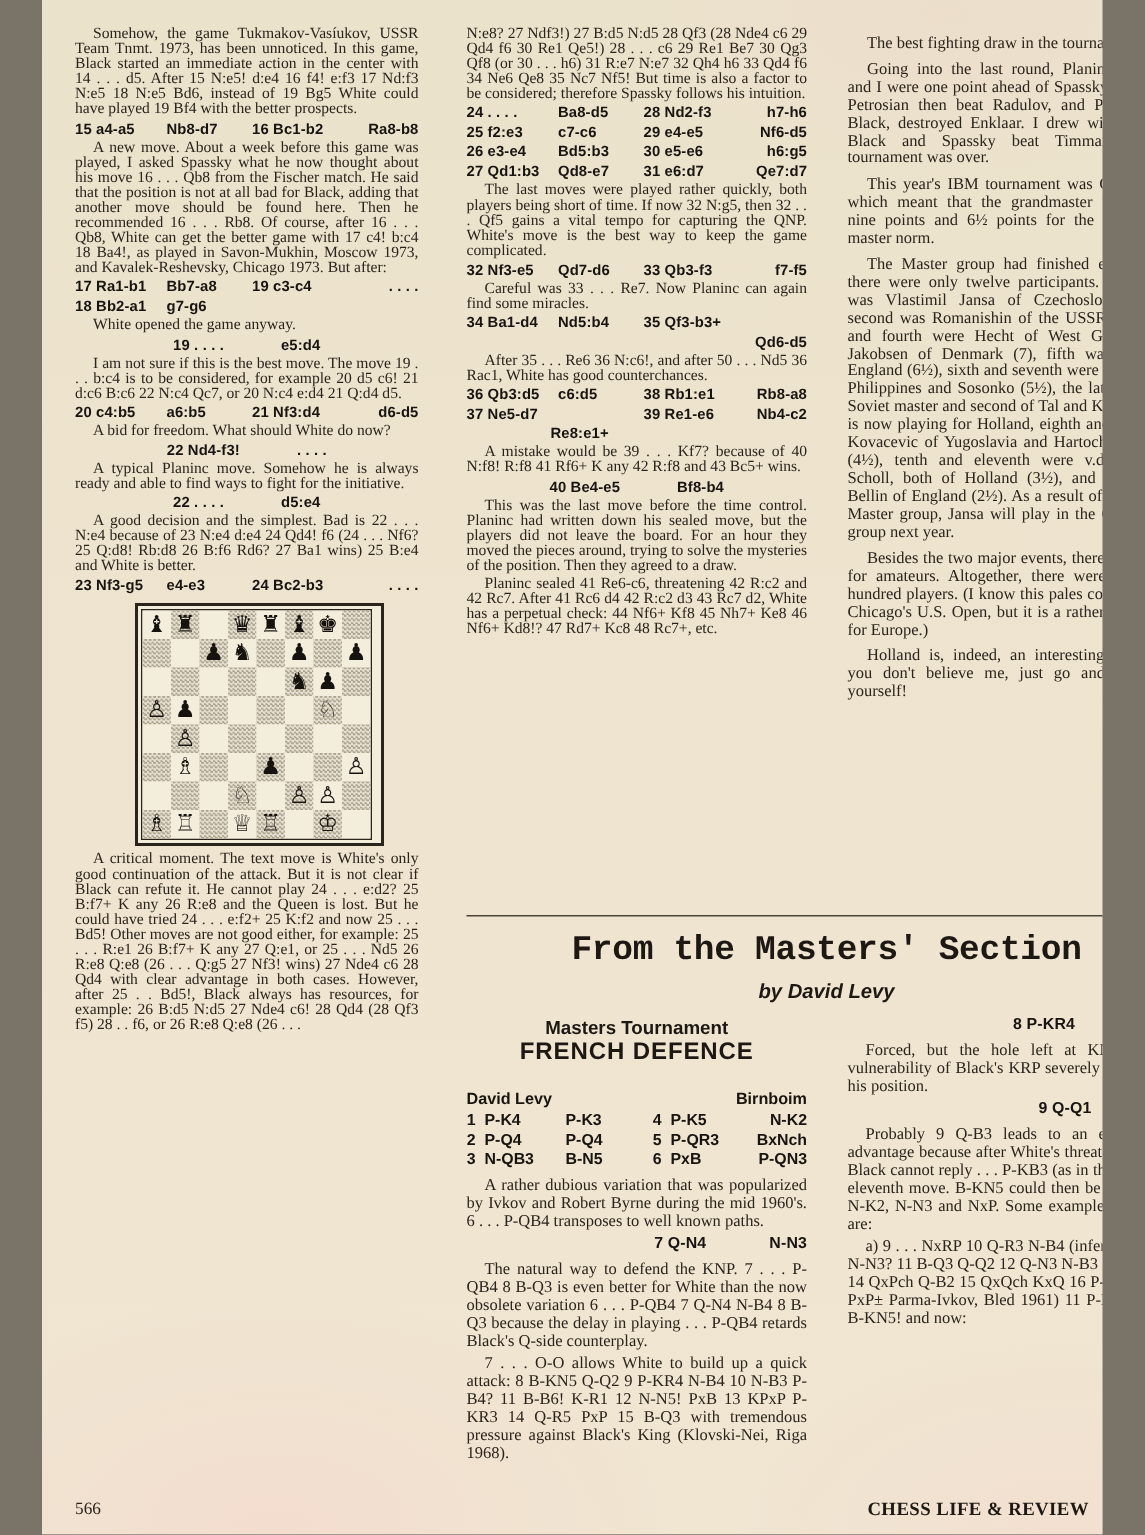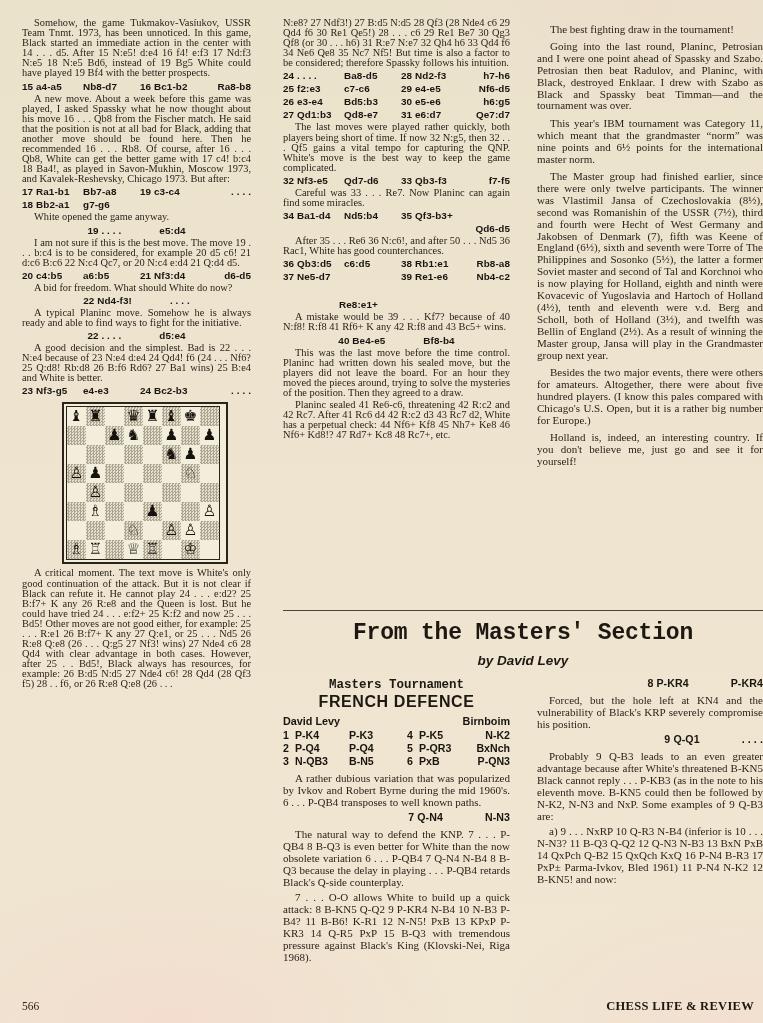--- a/index.html
+++ b/index.html
@@ -1,57 +1,57 @@
 <!DOCTYPE html>
 <html><head>
 <meta charset="utf-8">
 <style>
   html,body{margin:0;padding:0;background:#7a7468;}
   #page{
-    position:relative;width:763px;height:1023px;margin:0 auto;overflow:hidden;
+    position:relative;width:707px;height:1023px;margin:0 auto;overflow:hidden;
     color:#2b241c;
     background:
       radial-gradient(ellipse 55% 22% at 22% 100%, rgba(246,213,203,.55), transparent 70%),
       radial-gradient(ellipse 45% 18% at 96% 100%, rgba(246,215,205,.45), transparent 70%),
       radial-gradient(ellipse 40% 15% at 85% 1%, rgba(238,210,200,.25), transparent 70%),
       linear-gradient(180deg,#ebe2cc 0%,#eee4cf 55%,#f0e6d2 100%);
     font-family:"Liberation Serif",serif;
   }
   
   .gamecol{position:absolute;top:16px;}
   #col-left{left:22px;width:229px;}
   #col-mid{left:283px;width:227px;height:594px;overflow:hidden;}
   .game .para{font-size:10.4px;line-height:10.1px;text-align:justify;text-indent:12px;margin:2px 0;}
   .game .para.ni{text-indent:0;}
   .mline{font-family:"Liberation Sans",sans-serif;font-weight:bold;font-size:9.9px;line-height:11px;color:#18140f;letter-spacing:.1px;}
   .m4{display:grid;grid-template-columns:61px 57px 75px auto;margin:2px 0;}
   .m4 span:nth-child(4){justify-self:end;}
   .mcent{display:flex;justify-content:center;gap:38px;margin:0 0;}
   .mright{text-align:right;margin:1px 0;}
-  .mind{margin:17px 0 1px 56px;}
+  .mind{margin:2px 0 1px 56px;}
   
   .board-outer{width:158px;margin:6px 0 4px 40px;border:2px solid #2a241a;padding:2px;background:#f2ecda;}
   .board{display:grid;grid-template-columns:repeat(8,19px);grid-template-rows:repeat(8,19px);border:1px solid #2a241a;width:152px;}
   .sq{width:19px;height:19px;display:flex;align-items:center;justify-content:center;}
   .sq.light{background:#f3eddb;}
   .sq.dark{background-color:#dcd5c2;background-image:repeating-conic-gradient(#ada68f 0% 25%,rgba(255,255,255,.25) 0% 50%);background-size:3px 3px;}
   .piece{font-family:"DejaVu Sans",sans-serif;font-size:15.5px;line-height:19px;color:#16120d;}
   
   #col-right{position:absolute;left:537px;top:18px;width:226px;}
   .article .para{font-size:11px;line-height:11.9px;text-align:justify;text-indent:13px;margin:5.5px 0;}
   
   #masters{position:absolute;left:283px;top:610px;width:480px;}
   #masters .rule{border:0;border-top:1.4px solid #4a4338;margin:0 0 9px 0;}
   .m-heading{font-family:Liberation Mono, monospace;font-weight:bold;font-size:23px;letter-spacing:-.2px;text-align:center;color:#1d1812;margin:2px 0 0 0;}
   .m-byline{font-family:"Liberation Sans",sans-serif;font-weight:bold;font-size:13.5px;text-align:center;color:#1d1812;margin:7px 0 6px 0;font-style:italic;}
   .m-cols{display:flex;gap:27px;align-items:flex-start;}
   .m-sub{width:227px;}
   .m-sub.right{width:226px;}
-  .m-title1{font-family:Liberation Mono, monospace;font-weight:bold;font-size:12.5px;text-align:center;color:#1d1812;margin-top:4px;}
-  .m-title2{font-family:"Liberation Sans",sans-serif;font-weight:bold;font-size:16px;letter-spacing:.6px;text-align:center;color:#1d1812;margin:1px 0 4px 0;}
+  .m-title1{font-family:Liberation Sans, sans-serif;font-weight:bold;font-size:12.5px;text-align:center;color:#1d1812;margin-top:4px;}
+  .m-title2{font-family:"Liberation Sans",sans-serif;font-weight:bold;font-size:16px;letter-spacing:.6px;text-align:center;color:#1d1812;margin:1px 0 16px 0;}
   .m-players{display:flex;justify-content:space-between;font-family:"Liberation Sans",sans-serif;font-weight:bold;font-size:10.8px;color:#18140f;margin:3px 0 2px 0;}
   .srow{display:grid;grid-template-columns:12px 54px 50px 20px 56px auto;font-family:"Liberation Sans",sans-serif;font-weight:bold;font-size:10.6px;line-height:13px;color:#18140f;}
   .srow span:nth-child(1),.srow span:nth-child(4){text-align:right;padding-right:6px;}
   .srow span:nth-child(6){justify-self:end;}
   .masters .para{font-size:11px;line-height:12px;text-align:justify;text-indent:12px;margin:3.5px 0;}
   .masters .para.ni{text-indent:0;}
   .masters .mline{font-size:10.6px;line-height:13px;}
   .masters .mcent{gap:42px;margin:3px 0;justify-content:flex-end;}
   
   #footer-page-num{position:absolute;left:22px;top:1000px;font-size:11.5px;}

